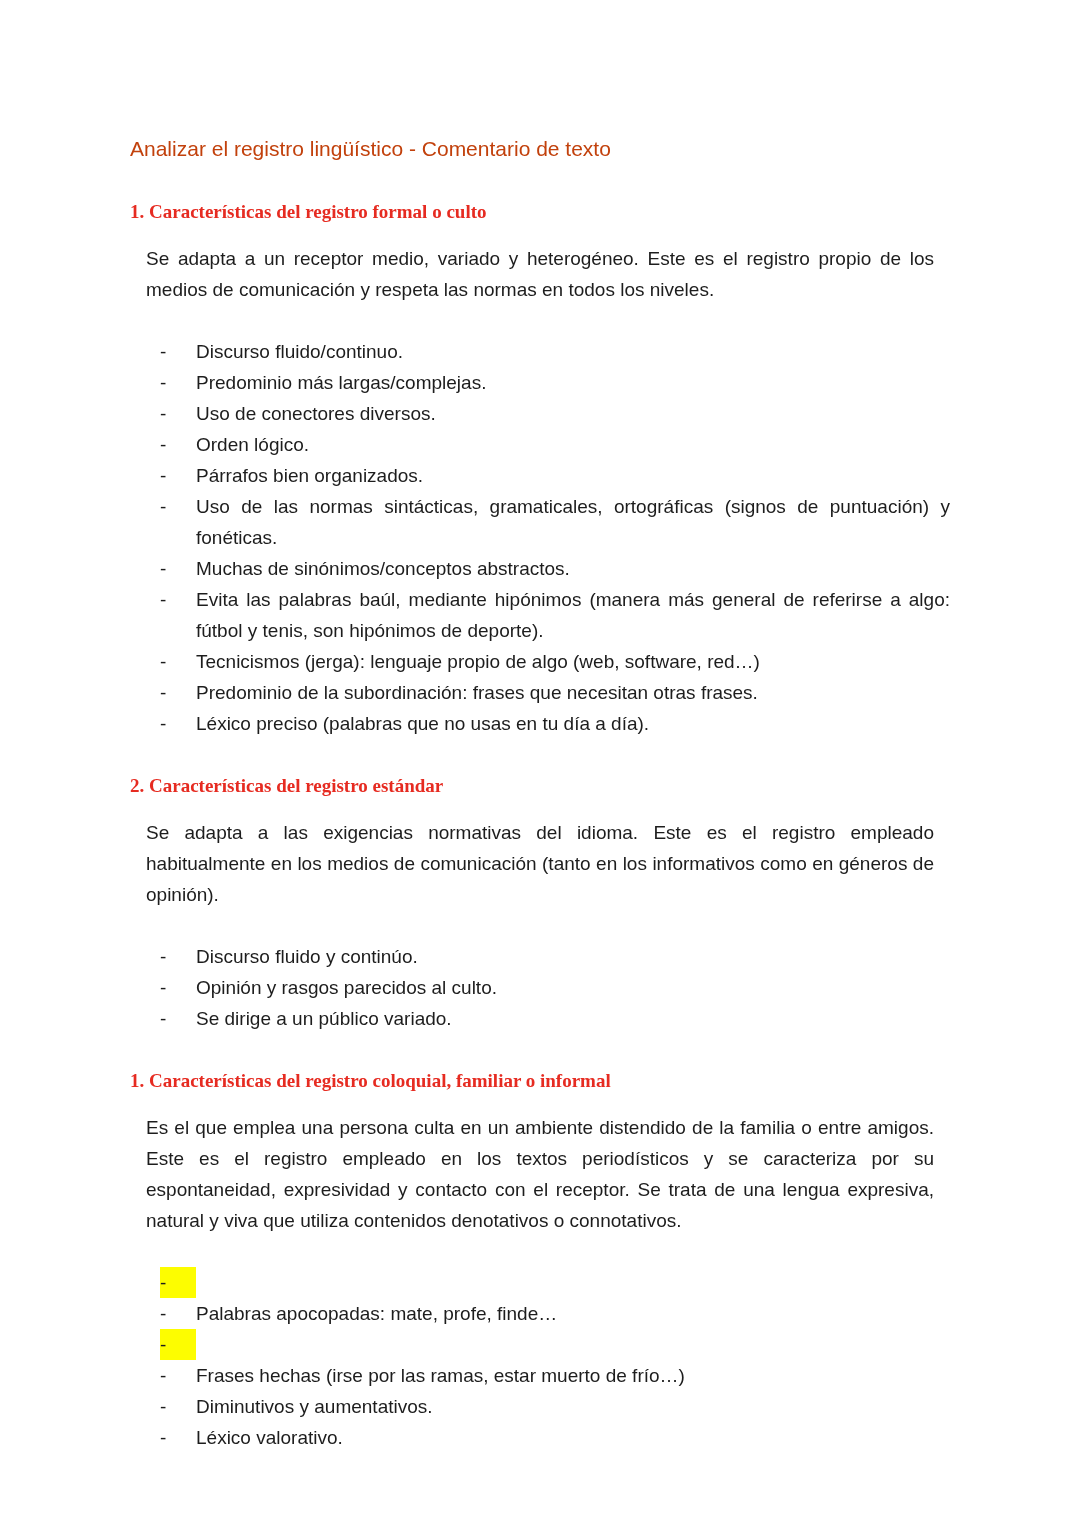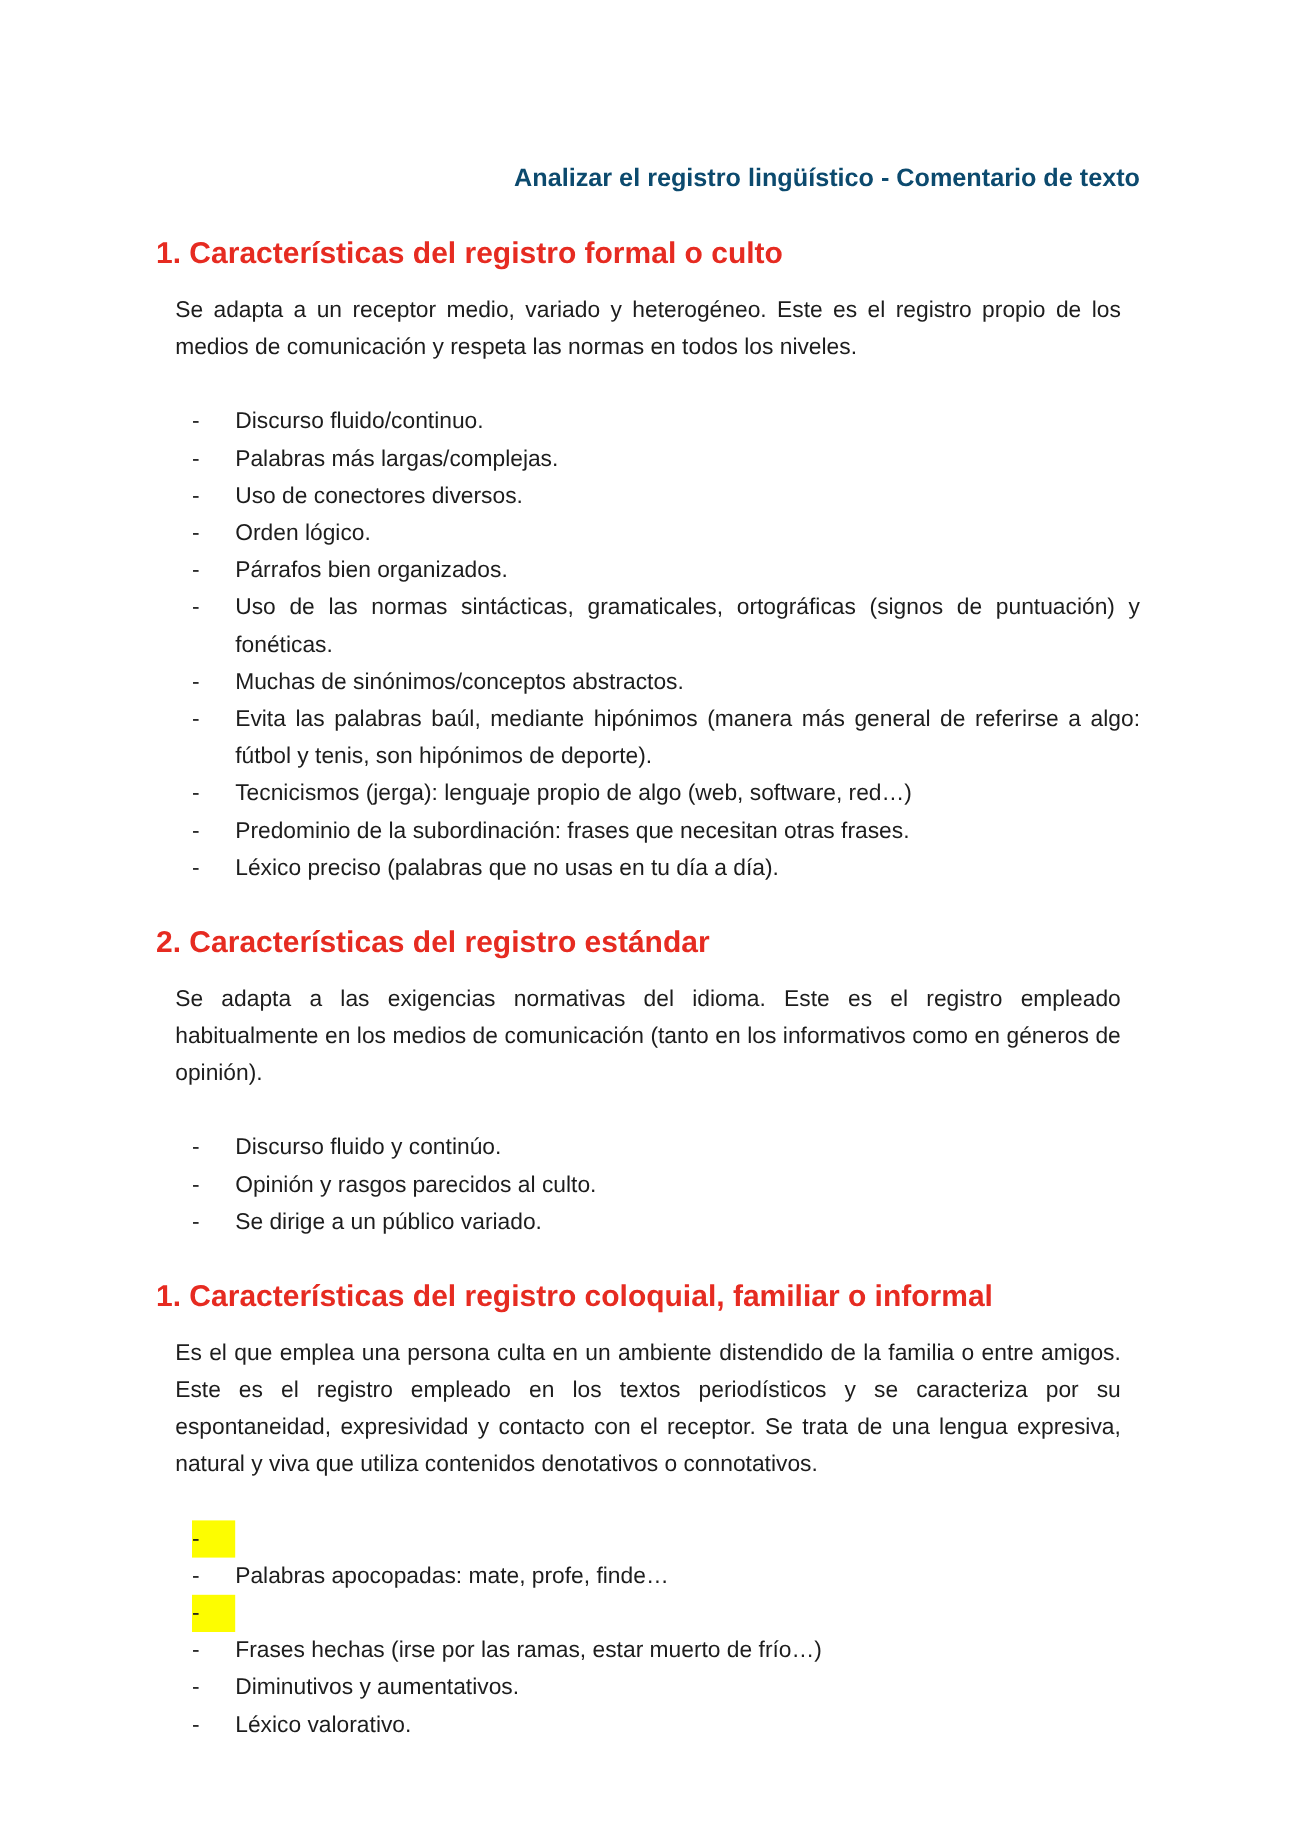--- a/index.html
+++ b/index.html
@@ -11,27 +11,28 @@
   body{
     width:1080px;height:1525px;
     background:#ffffff;
     color:var(--ink);
     font-family:"Liberation Sans",sans-serif;
     overflow:hidden;
   }
   .page{padding:132px 130px 0 130px;box-sizing:border-box;}
   .doc-title{
     margin:0;
-    font-size:21px;line-height:33px;font-weight:700;
-    text-align:right;color:#0c4a6e;
+    font-size:21px;line-height:33px;font-weight:400;
+    text-align:left;color:#c2410c;
   }
   .section-heading{
     margin:31px 0 0 0;
-    font-size:25px;line-height:31px;font-weight:700;
+    font-size:19px;line-height:31px;font-weight:700;
     color:var(--red);
+    font-family:Liberation Serif, serif;
   }
   .section-intro{
     margin:16px;
     font-size:19px;line-height:31px;
     text-align:justify;
   }
   .bullet-list{
     list-style:none;
     margin:31px 0 0 0;
     padding:0 0 0 30px;
@@ -59,21 +60,21 @@
     <h2 class="section-heading">1. Características del registro formal o culto</h2>
     <p class="section-intro">Se adapta a un receptor medio, variado y heterogéneo. Este es el registro propio de los medios de comunicación y respeta las normas en todos los niveles.</p>
     <ul class="bullet-list">
   <li class="bullet-item">
     <span class="dash">-</span>
     <span class="item-text"><span>Discurso </span><b>fluido</b><span>/continuo.</span></span>
   </li>
 
   <li class="bullet-item">
     <span class="dash">-</span>
-    <span class="item-text"><span>Palabras más </span><b>largas/complejas</b><span>.</span></span>
+    <span class="item-text"><span>Predominio más </span><b>largas/complejas</b><span>.</span></span>
   </li>
 
   <li class="bullet-item">
     <span class="dash">-</span>
     <span class="item-text"><span>Uso de </span><b>conectores</b><span> diversos.</span></span>
   </li>
 
   <li class="bullet-item">
     <span class="dash">-</span>
     <span class="item-text"><b>Orden</b><span> lógico.</span></span>

